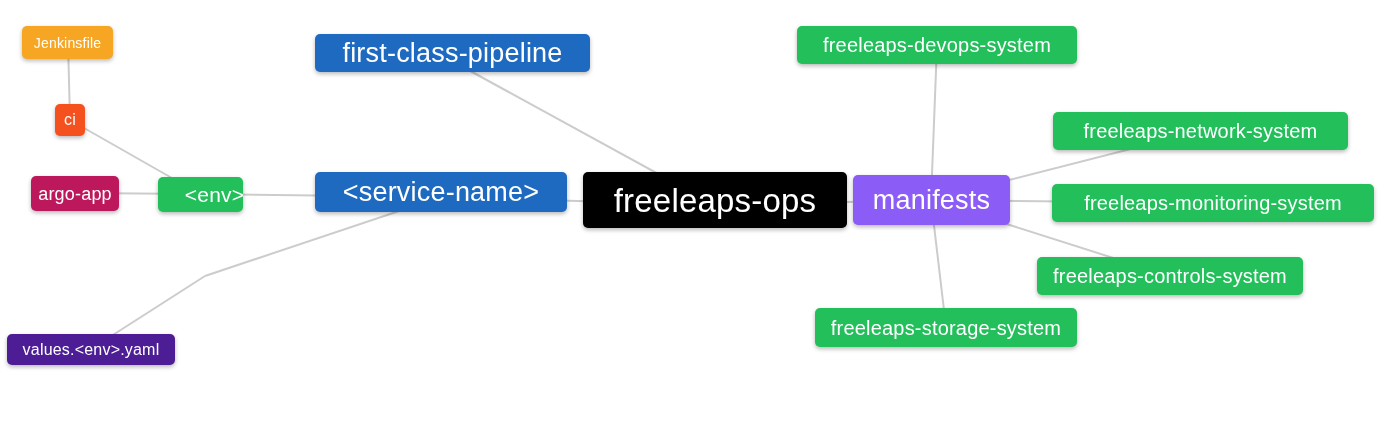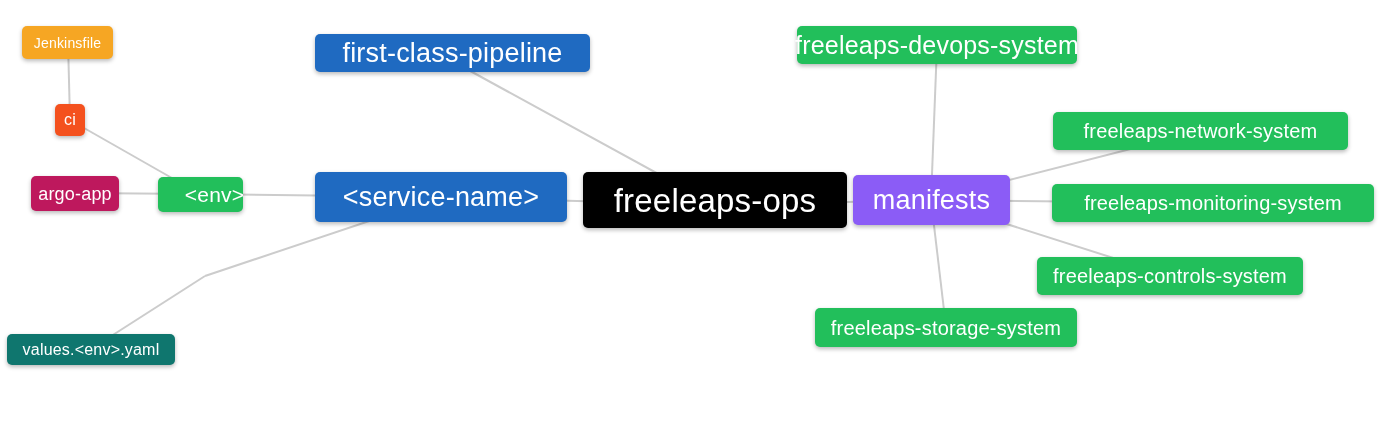--- a/index.html
+++ b/index.html
@@ -55,24 +55,24 @@
     <line x1="931" y1="200" x2="1201" y2="131" stroke-width="2" stroke="#cccccc"></line>
     <line x1="931" y1="200" x2="1214" y2="203" stroke-width="2" stroke="#cccccc"></line>
     <line x1="931" y1="200" x2="1170" y2="276" stroke-width="2" stroke="#cccccc"></line>
     <line x1="931" y1="200" x2="946" y2="327" stroke-width="2" stroke="#cccccc"></line>
   </svg>
 
   <div class="node" style="left: 22px; top: 26px; width: 91px; height: 33px; font-size: 14px; background: rgb(246, 166, 35);">Jenkinsfile</div>
   <div class="node" style="left: 55px; top: 104px; width: 30px; height: 32px; font-size: 16px; background: rgb(244, 81, 30);">ci</div>
   <div class="node" style="left: 31px; top: 176px; width: 88px; height: 35px; font-size: 18px; background: #be185d;">argo-app</div>
   <div class="node" style="left: 158px; top: 177px; width: 85px; height: 35px; font-size: 21px; background: rgb(34, 191, 91); padding-left: 28px;">&lt;env&gt;</div>
-  <div class="node" style="left: 7px; top: 334px; width: 168px; height: 31px; font-size: 16px; background: #0f766e; text-align: right;">values.&lt;env&gt;.yaml</div>
+  <div class="node" style="left: 7px; top: 334px; width: 168px; height: 31px; font-size: 16px; background: #4c1d95; text-align: right;">values.&lt;env&gt;.yaml</div>
   <div class="node" style="left: 315px; top: 34px; width: 275px; height: 38px; font-size: 27px; background: rgb(31, 106, 193);">first-class-pipeline</div>
-  <div class="node" style="left: 315px; top: 172px; width: 252px; height: 50px; font-size: 27px; background: rgb(31, 106, 193);">&lt;service-name&gt;</div>
+  <div class="node" style="left: 315px; top: 172px; width: 252px; height: 40px; font-size: 27px; background: rgb(31, 106, 193);">&lt;service-name&gt;</div>
   <div class="node" style="left: 583px; top: 172px; width: 264px; height: 56px; font-size: 33px; background: #000000;">freeleaps-ops</div>
   <div class="node" style="left: 853px; top: 175px; width: 157px; height: 50px; font-size: 27px; background: #8b5cf6;">manifests</div>
-  <div class="node" style="left: 797px; top: 26px; width: 280px; height: 38px; font-size: 25px; background: rgb(34, 191, 91);">freeleaps-devops-system</div>
+  <div class="node" style="left: 797px; top: 26px; width: 280px; height: 38px; font-size: 20px; background: rgb(34, 191, 91);">freeleaps-devops-system</div>
   <div class="node" style="left: 1053px; top: 112px; width: 295px; height: 38px; font-size: 20px; background: rgb(34, 191, 91);">freeleaps-network-system</div>
   <div class="node" style="left: 1037px; top: 257px; width: 266px; height: 38px; font-size: 20px; background: rgb(34, 191, 91);">freeleaps-controls-system</div>
   <div class="node" style="left: 1052px; top: 184px; width: 322px; height: 38px; font-size: 20px; background: rgb(34, 191, 91);">freeleaps-monitoring-system</div>
   <div class="node" style="left: 815px; top: 308px; width: 262px; height: 39px; font-size: 20px; background: rgb(34, 191, 91);">freeleaps-storage-system</div>
 
 </div>
 
 </body></html>

